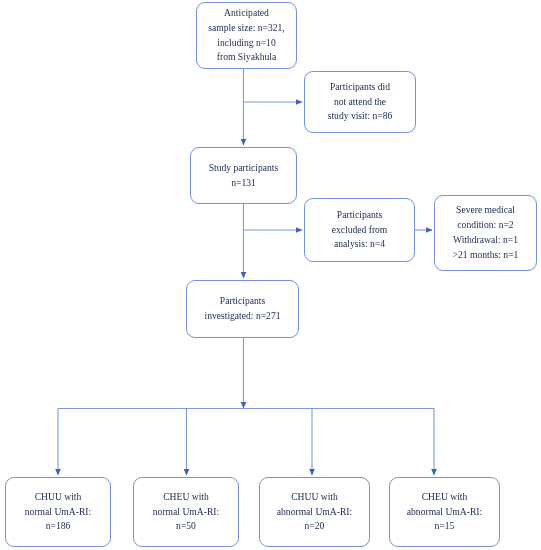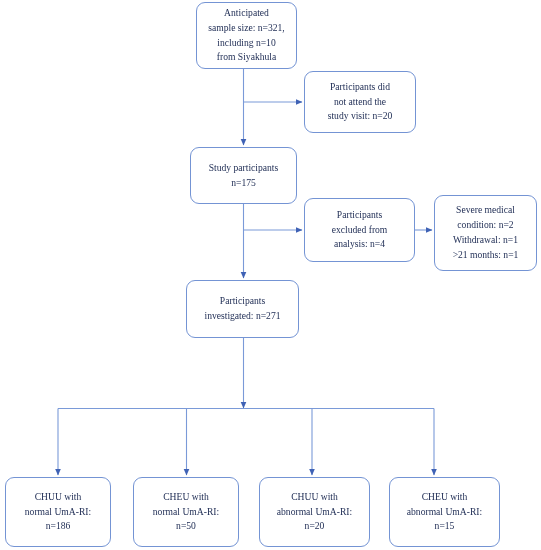--- a/index.html
+++ b/index.html
@@ -85,26 +85,26 @@
   <div class="node" id="n-anticipated" style="left: 196px; top: 2px; width: 101px; height: 67px; border-color: rgb(116, 148, 212); color: rgb(28, 42, 82);">
     <span class="txt">Anticipated
 sample size: n=321,
 including n=10
 from Siyakhula</span>
   </div>
 
   <div class="node" id="n-not-attended" style="left: 304px; top: 71px; width: 112px; height: 62px; border-color: rgb(116, 148, 212); color: rgb(28, 42, 82);">
     <span class="txt">Participants did
 not attend the
-study visit: n=20</span>
+study visit: n=86</span>
   </div>
 
   <div class="node" id="n-study-participants" style="left: 190px; top: 147px; width: 107px; height: 57px; border-color: rgb(116, 148, 212); color: rgb(28, 42, 82);">
     <span class="txt">Study participants
-n=175</span>
+n=131</span>
   </div>
 
   <div class="node" id="n-excluded" style="left: 304px; top: 198px; width: 111px; height: 64px; border-color: rgb(116, 148, 212); color: rgb(28, 42, 82);">
     <span class="txt">Participants
 excluded from
 analysis: n=4</span>
   </div>
 
   <div class="node" id="n-reasons" style="left: 434px; top: 195px; width: 103px; height: 76px; border-color: rgb(116, 148, 212); color: rgb(28, 42, 82);">
     <span class="txt">Severe medical

